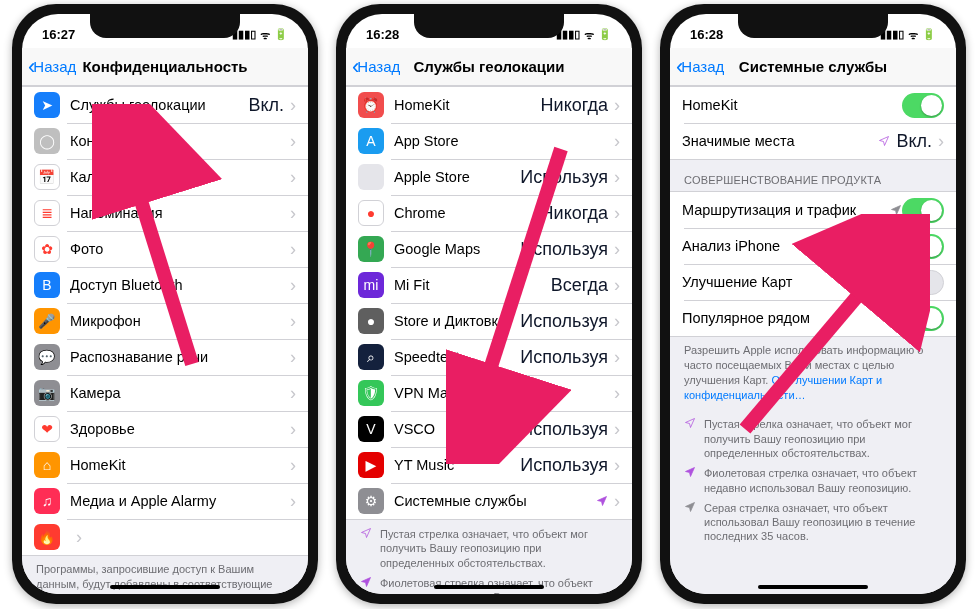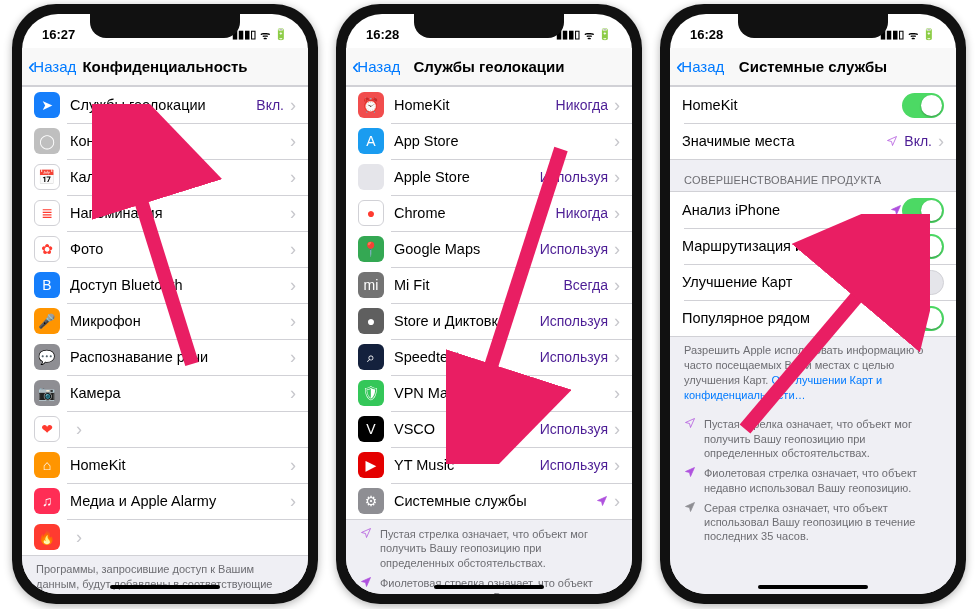--- a/index.html
+++ b/index.html
@@ -17,21 +17,21 @@
   .back { color: #007aff; font-size: 15px; display: flex; align-items: center; }
   .back .chev { font-size: 22px; line-height: 1; margin-right: -2px; }
   .navtitle { position: absolute; left: 0; right: 0; text-align: center; font-size: 15px; font-weight: 600; pointer-events: none; }
   .content { height: calc(100% - 72px); overflow: hidden; background: #efeff4; font-size: 14.5px; }
   .group { background: #fff; border-top: 1px solid #d1d1d6; border-bottom: 1px solid #d1d1d6; }
   .cell { display: flex; align-items: center; min-height: 36px; padding: 0 12px 0 12px; position: relative; background:#fff; }
   .cell + .cell::before { content: ""; position: absolute; left: 45px; right: 0; top: 0; height: 1px; background: #d1d1d6; }
   .cell.noicon + .cell.noicon::before { left: 14px; }
   .cell .icon { width: 26px; height: 26px; border-radius: 6px; display: flex; align-items: center; justify-content: center; font-size: 14px; color: #fff; flex-shrink: 0; margin-right: 10px; }
   .cell .label { flex: 1; color: #000; white-space: nowrap; overflow: hidden; text-overflow: ellipsis; }
-  .cell .val { color: #4c1d95; font-size: 14px; margin-left: 6px; }
+  .cell .val { color: #0f172a; font-size: 18px; margin-left: 6px; }
   .cell .arrowglyph { color: #8e8e93; display:inline-flex; margin-left:4px;}
   .cell .chevr { color: #c7c7cc; margin-left: 6px; font-size: 18px; }
   .toggle { width: 42px; height: 25px; border-radius: 13px; position: relative; flex-shrink: 0; }
   .toggle.on { background: #4cd964; }
   .toggle.off { background: #e5e5ea; border: 1px solid #d1d1d6; }
   .toggle .knob { position: absolute; width: 21px; height: 21px; background: #fff; border-radius: 50%; top: 2px; box-shadow: 0 1px 2px rgba(0,0,0,.3); }
   .toggle.on .knob { right: 2px; }
   .toggle.off .knob { left: 1px; top:1px; }
   .header-label { font-size: 11px; color: #6d6d72; padding: 14px 14px 5px; text-transform: uppercase; letter-spacing: .2px; }
   .footer-text { font-size: 11px; color: #6d6d72; padding: 6px 14px 8px; line-height: 1.35; }
@@ -109,20 +109,21 @@
     <span class="label">Распознавание речи</span>
     <span class="chevr">›</span>
   </div>
             <div class="cell">
     <span class="icon" style="background:#8e8e93">📷</span>
     <span class="label">Камера</span>
     <span class="chevr">›</span>
   </div>
             <div class="cell">
     <span class="icon" style="background:#ffffff;border:1px solid #d1d1d6;color:#ff3b30">❤</span>
+    <span class="label">Здоровье</span>
     <span class="chevr">›</span>
   </div>
             <div class="cell">
     <span class="icon" style="background:#ff9500">⌂</span>
     <span class="label">HomeKit</span>
     <span class="chevr">›</span>
   </div>
             <div class="cell">
     <span class="icon" style="background:#ff2d55">♫</span>
     <span class="label">Медиа и Apple Alarmy</span>
@@ -191,21 +192,21 @@
     <span class="val">Никогда</span>
               <span class="chevr">›</span>
   </div>
             <div class="cell">
     <span class="icon" style="background:#34a853">📍</span>
     <span class="label">Google Maps</span>
     <span class="val">Используя</span>
               <span class="chevr">›</span>
   </div>
             <div class="cell">
-    <span class="icon" style="background:#737373">mi</span>
+    <span class="icon" style="background:#6d28d9">mi</span>
     <span class="label">Mi Fit</span>
     <span class="val">Всегда</span>
               <span class="chevr">›</span>
   </div>
             <div class="cell">
     <span class="icon" style="background:#5f5f5f">●</span>
     <span class="label">Store и Диктовка</span>
     <span class="val">Используя</span>
               <span class="chevr">›</span>
   </div>
@@ -307,35 +308,35 @@
                   <path d="M3 11 L21 3 L13 21 L11 13 Z" fill="none" stroke="#af52de" stroke-width="1.5"></path>
                 </svg>
               </span>
               <span class="val">Вкл.</span>
               <span class="chevr">›</span>
   </div>
           </div>
         <div class="header-label">СОВЕРШЕНСТВОВАНИЕ ПРОДУКТА</div>
         <div class="group" id="p3imp">
             <div class="cell noicon">
+    <span class="label">Маршрутизация и трафик</span>
+              <span class="arrowglyph">
+                <svg class="arrow-svg" viewBox="0 0 24 24">
+                  <path d="M3 11 L21 3 L13 21 L11 13 Z" fill="#8e8e93" stroke="#8e8e93" stroke-width="1.5"></path>
+                </svg>
+              </span>
+              <span class="toggle on">
+                <span class="knob"></span>
+              </span>
+  </div>
+            <div class="cell noicon">
     <span class="label">Анализ iPhone</span>
               <span class="arrowglyph">
                 <svg class="arrow-svg" viewBox="0 0 24 24">
                   <path d="M3 11 L21 3 L13 21 L11 13 Z" fill="#af52de" stroke="#af52de" stroke-width="1.5"></path>
-                </svg>
-              </span>
-              <span class="toggle on">
-                <span class="knob"></span>
-              </span>
-  </div>
-            <div class="cell noicon">
-    <span class="label">Маршрутизация и трафик</span>
-              <span class="arrowglyph">
-                <svg class="arrow-svg" viewBox="0 0 24 24">
-                  <path d="M3 11 L21 3 L13 21 L11 13 Z" fill="#8e8e93" stroke="#8e8e93" stroke-width="1.5"></path>
                 </svg>
               </span>
               <span class="toggle on">
                 <span class="knob"></span>
               </span>
   </div>
             <div class="cell noicon">
     <span class="label">Улучшение Карт</span>
               <span class="toggle off">
                 <span class="knob"></span>

